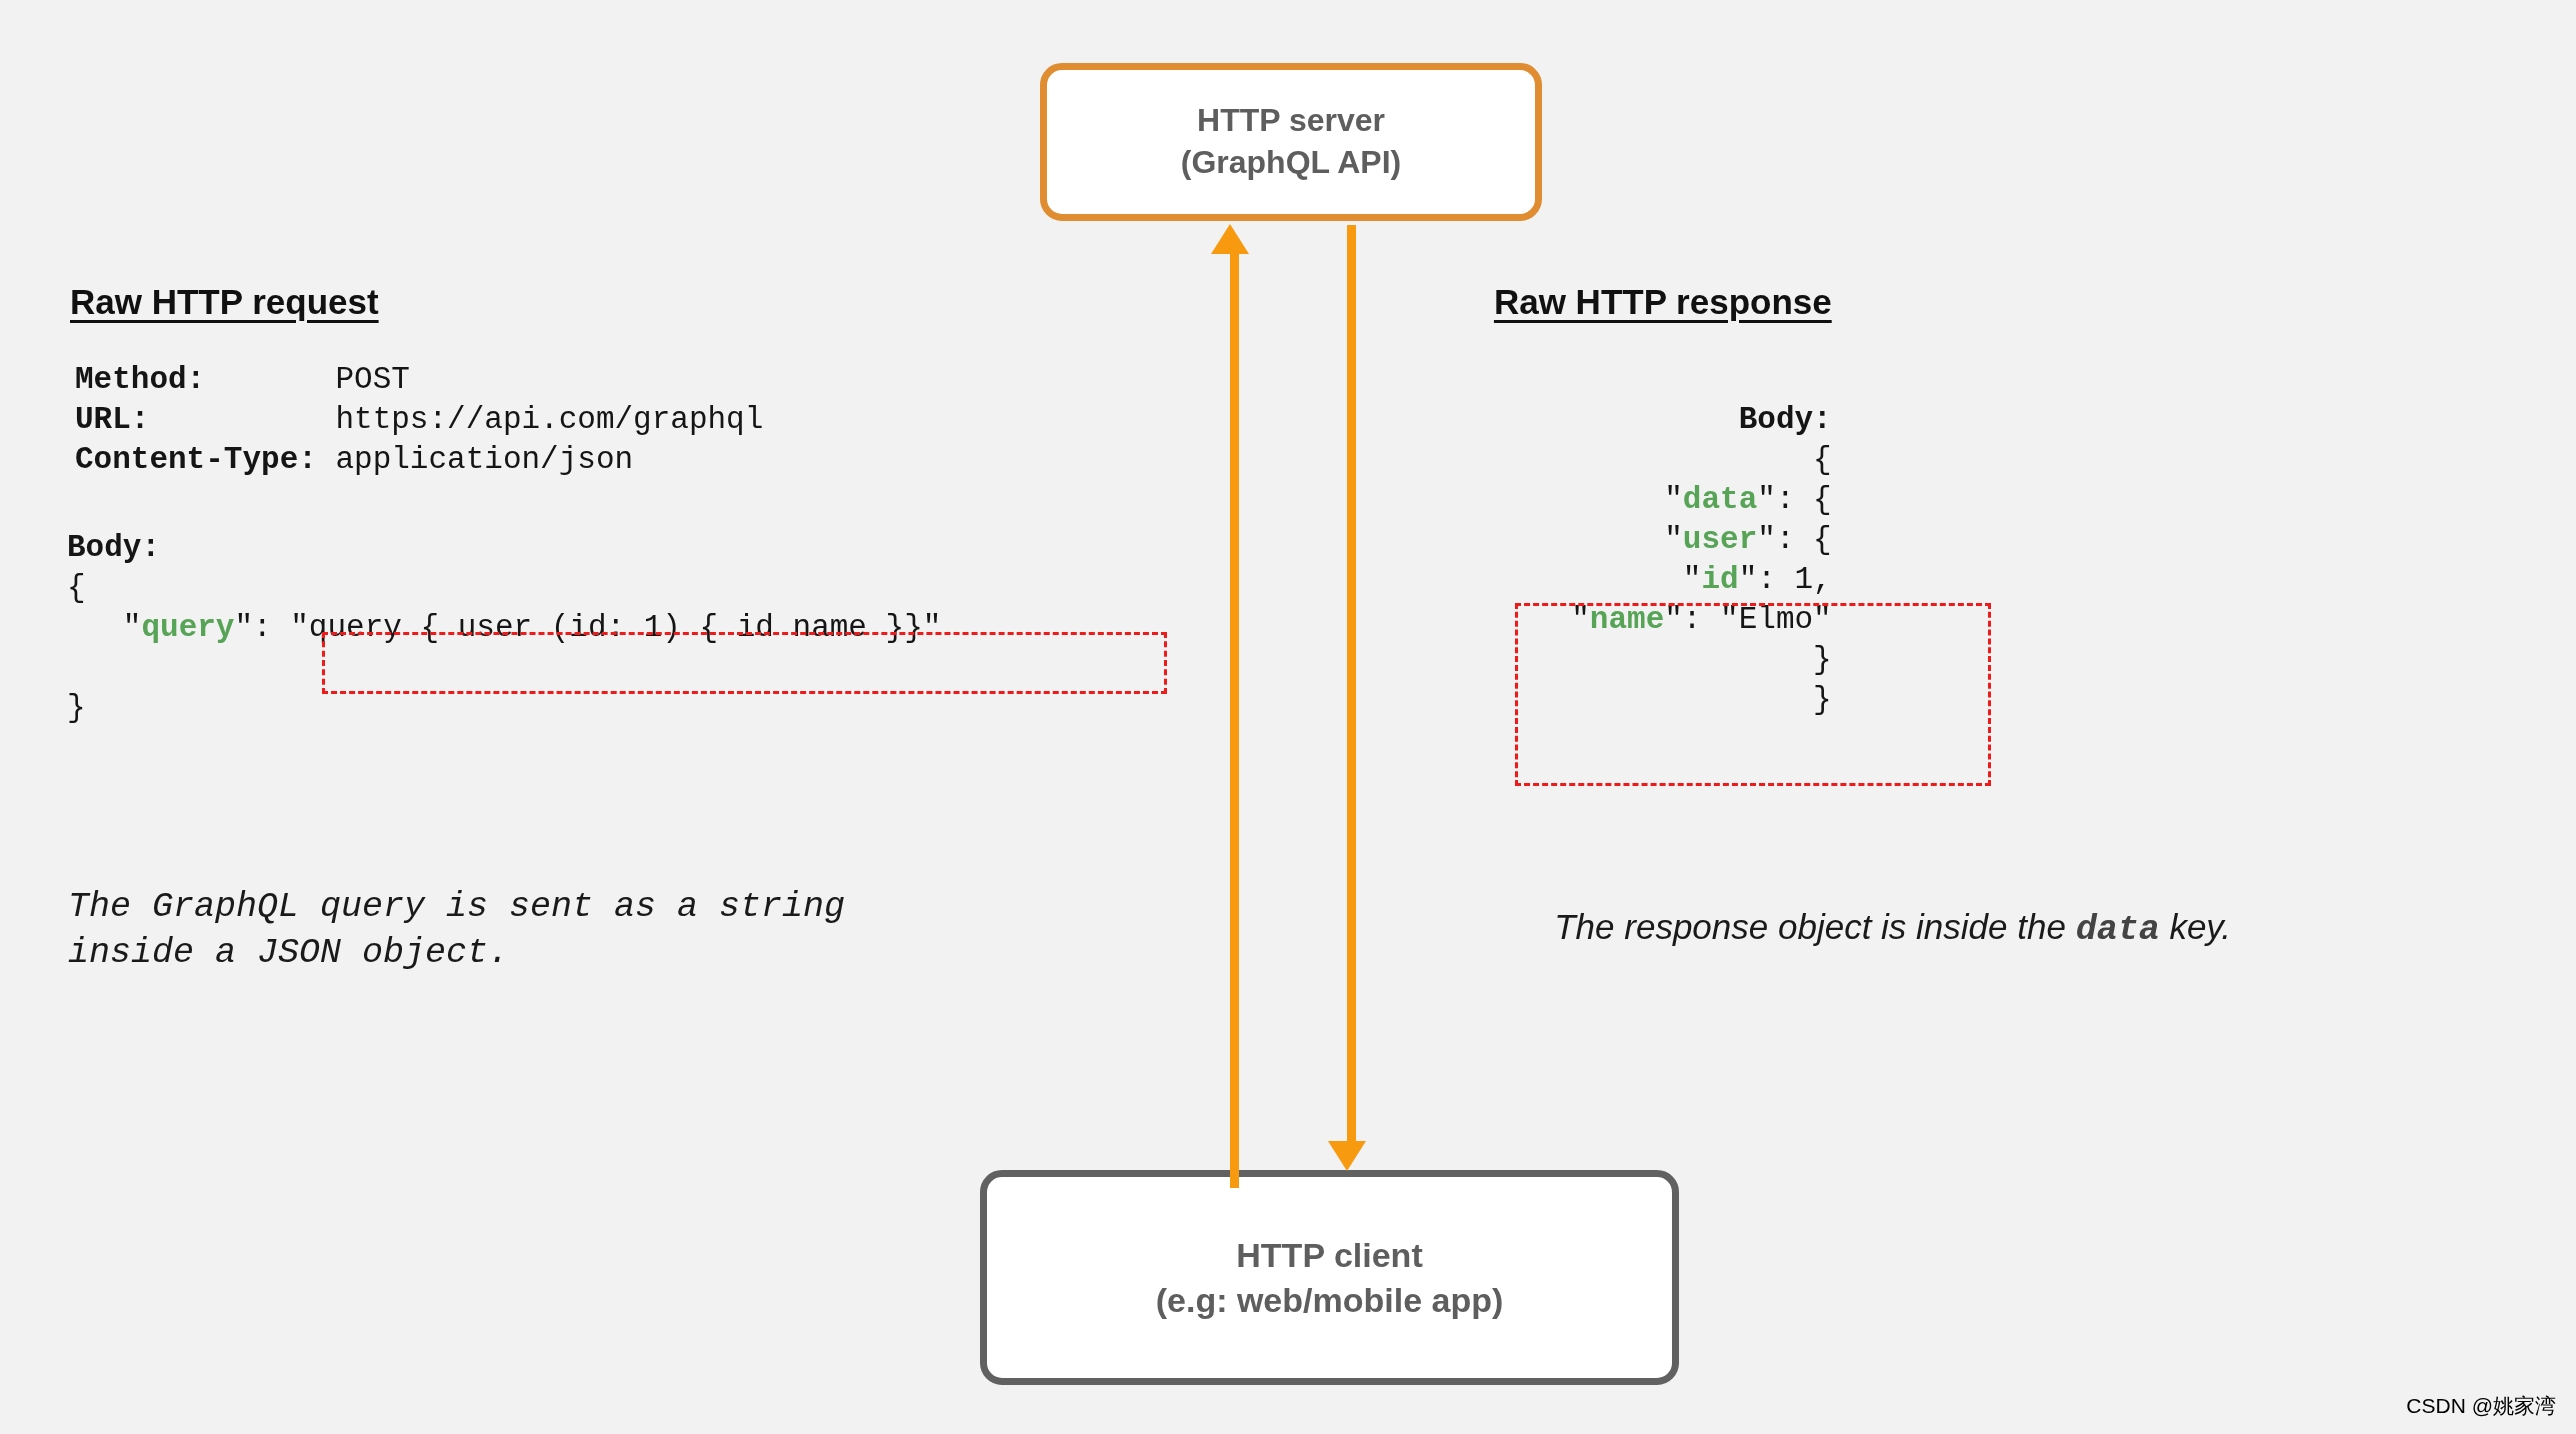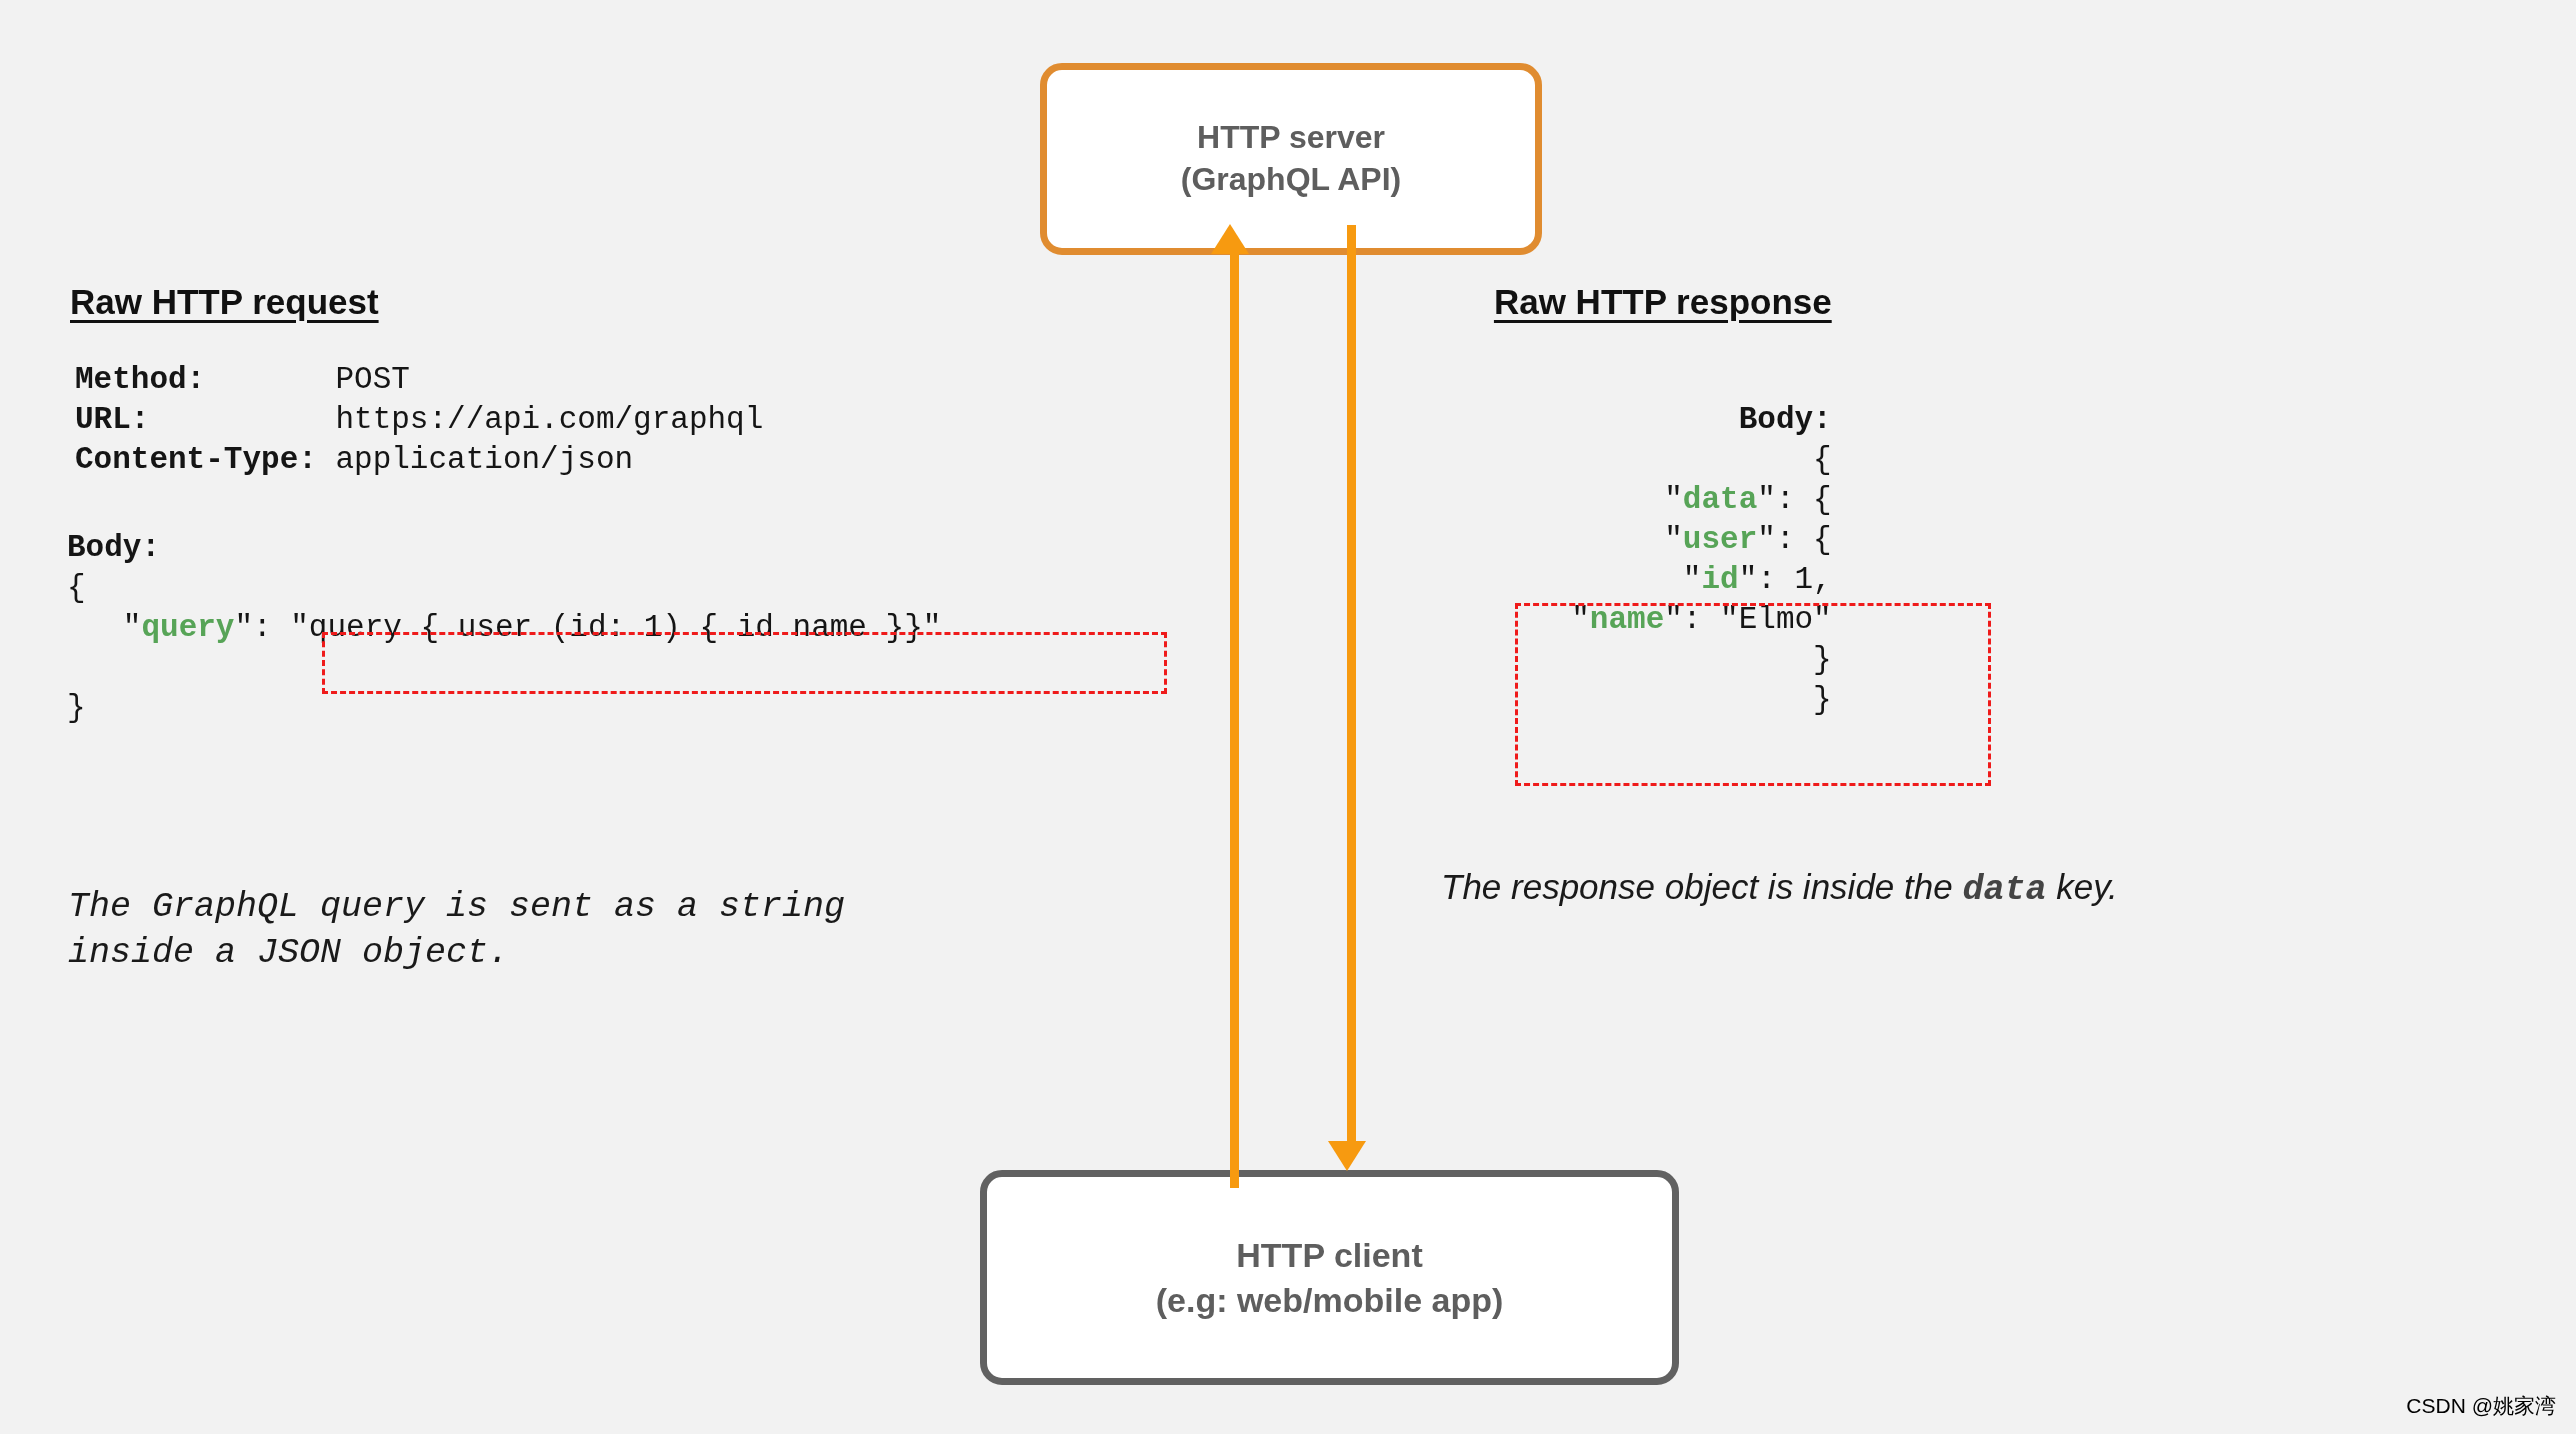--- a/index.html
+++ b/index.html
@@ -28,21 +28,21 @@
     justify-content: center;
     color: #5e5e5e;
     font-weight: bold;
     line-height: 1.30;
     text-align: center;
   }
   #server-node {
     left: 1040px;
     top: 63px;
     width: 502px;
-    height: 192px;
+    height: 158px;
     border: 7px solid #e08c30;
     font-size: 32px;
   }
   #client-node {
     left: 980px;
     top: 1170px;
     width: 699px;
     height: 215px;
     border: 7px solid #616161;
     font-size: 34px;
@@ -114,21 +114,21 @@
   
   .caption {
     position: absolute;
     font-size: 35px;
     font-style: italic;
     color: #1a1a1a;
     line-height: 1.32;
     font-family: "Liberation Sans", sans-serif;
   }
   #request-caption  { left: 68px;   top: 884px; width: 790px; font-family: Liberation Mono, monospace; }
-  #response-caption { left: 1441px; top: 864px; width: 790px; }
+  #response-caption { left: 1441px; top: 904px; width: 790px; text-align: right; }
   .caption-mono-bold {
     font-family: "Liberation Mono", "DejaVu Sans Mono", monospace;
     font-weight: bold;
     font-style: italic;
     color: #444444;
   }
 
   
   #watermark {
     position: absolute;

